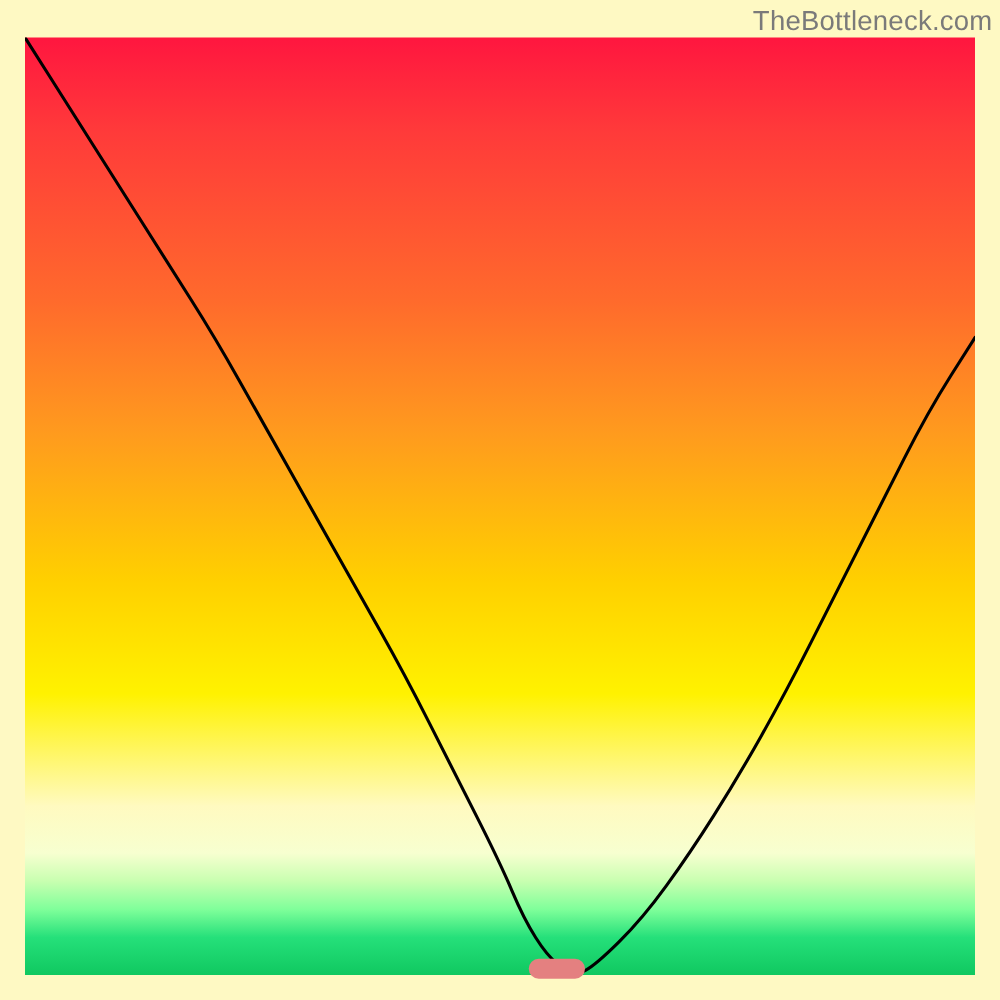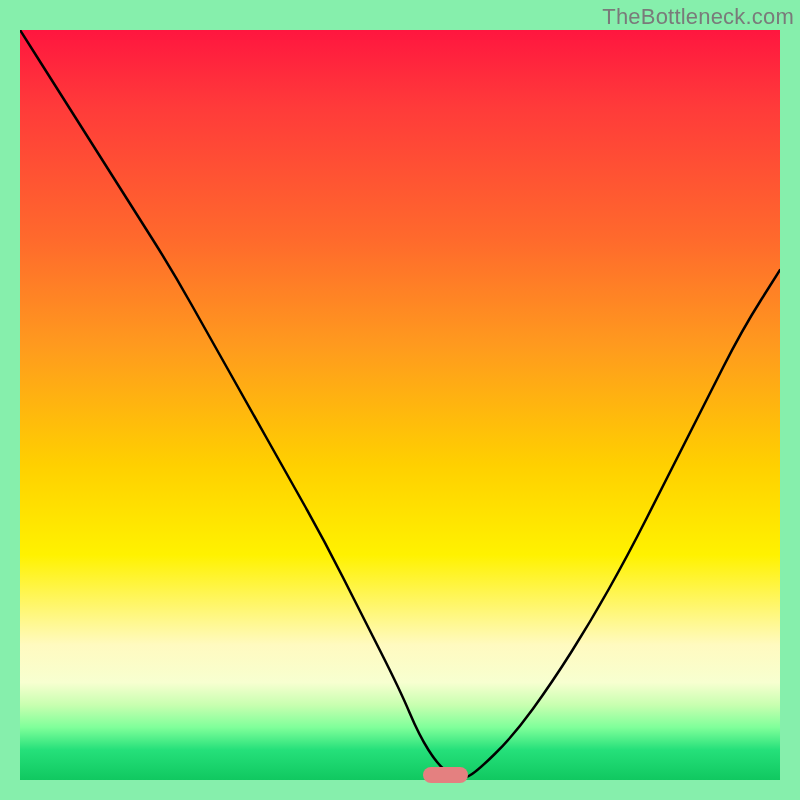--- a/index.html
+++ b/index.html
@@ -10,21 +10,21 @@
     background: #000;
     overflow: hidden;
     font-family: Arial, Helvetica, sans-serif;
   }
   .frame {
     position: absolute;
     left: 0;
     top: 0;
     width: 800px;
     height: 800px;
-    background: #86efac;
+    background: #fef9c3;
     text-align: center;
   }
   .plot {
     position: absolute;
     left: 20px;
     top: 30px;
     width: 760px;
     height: 750px;
     
     background: linear-gradient(

